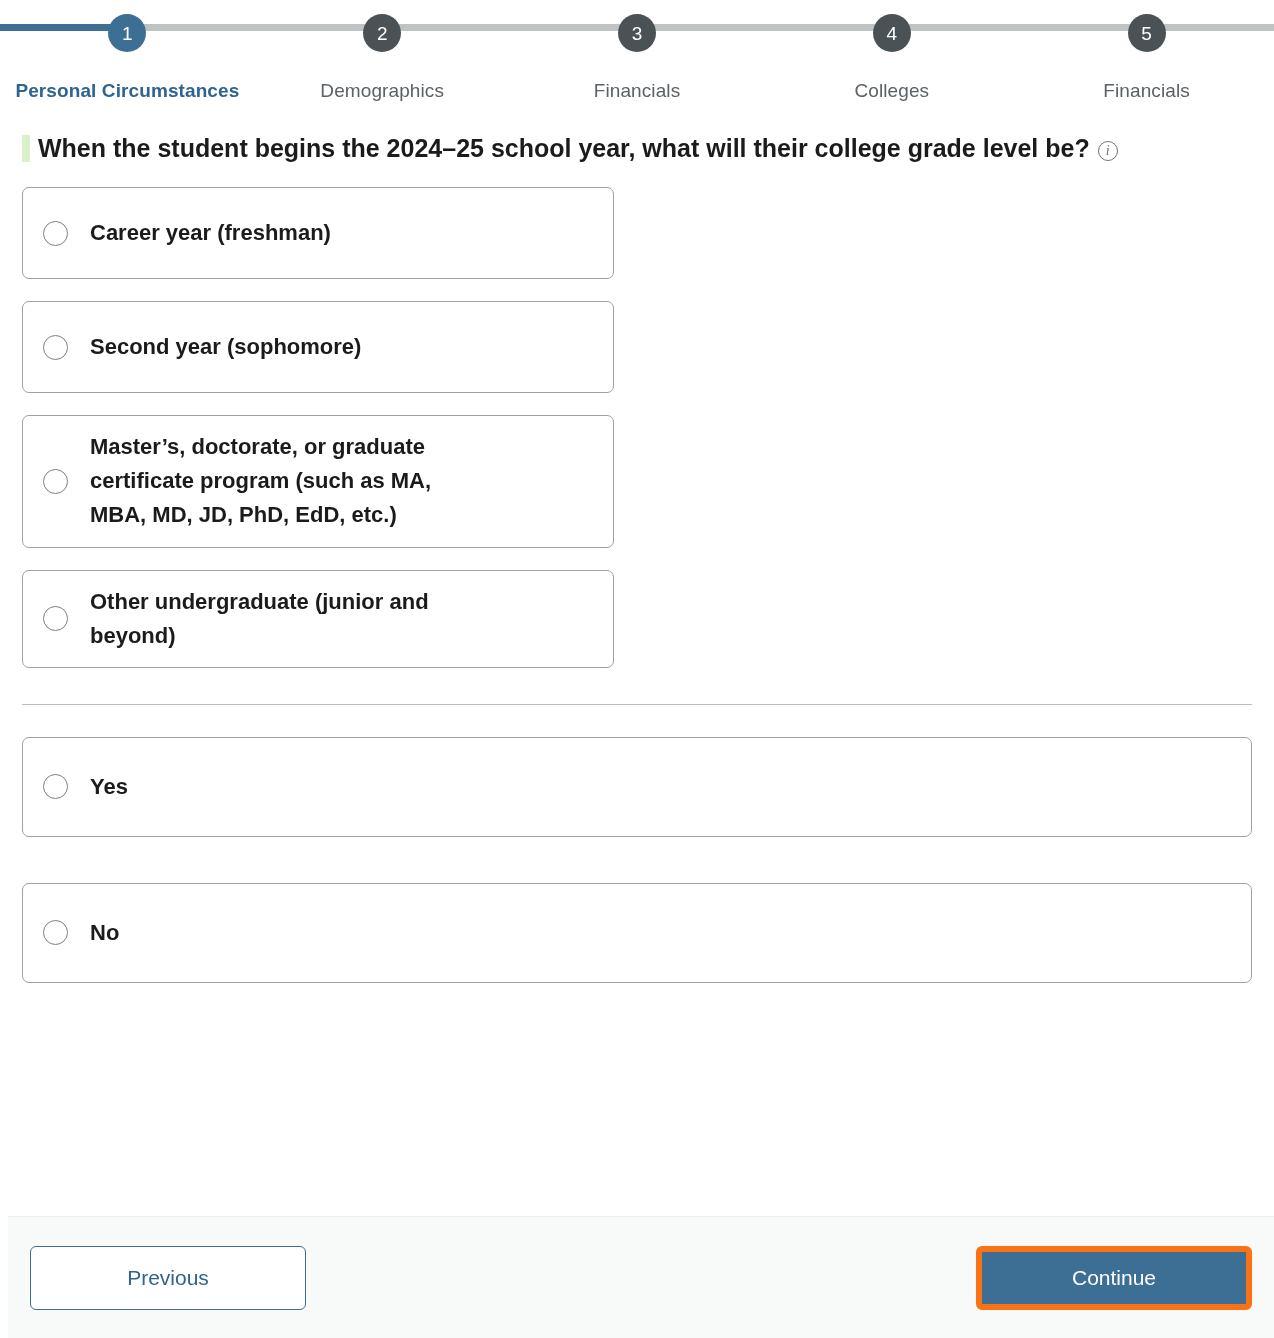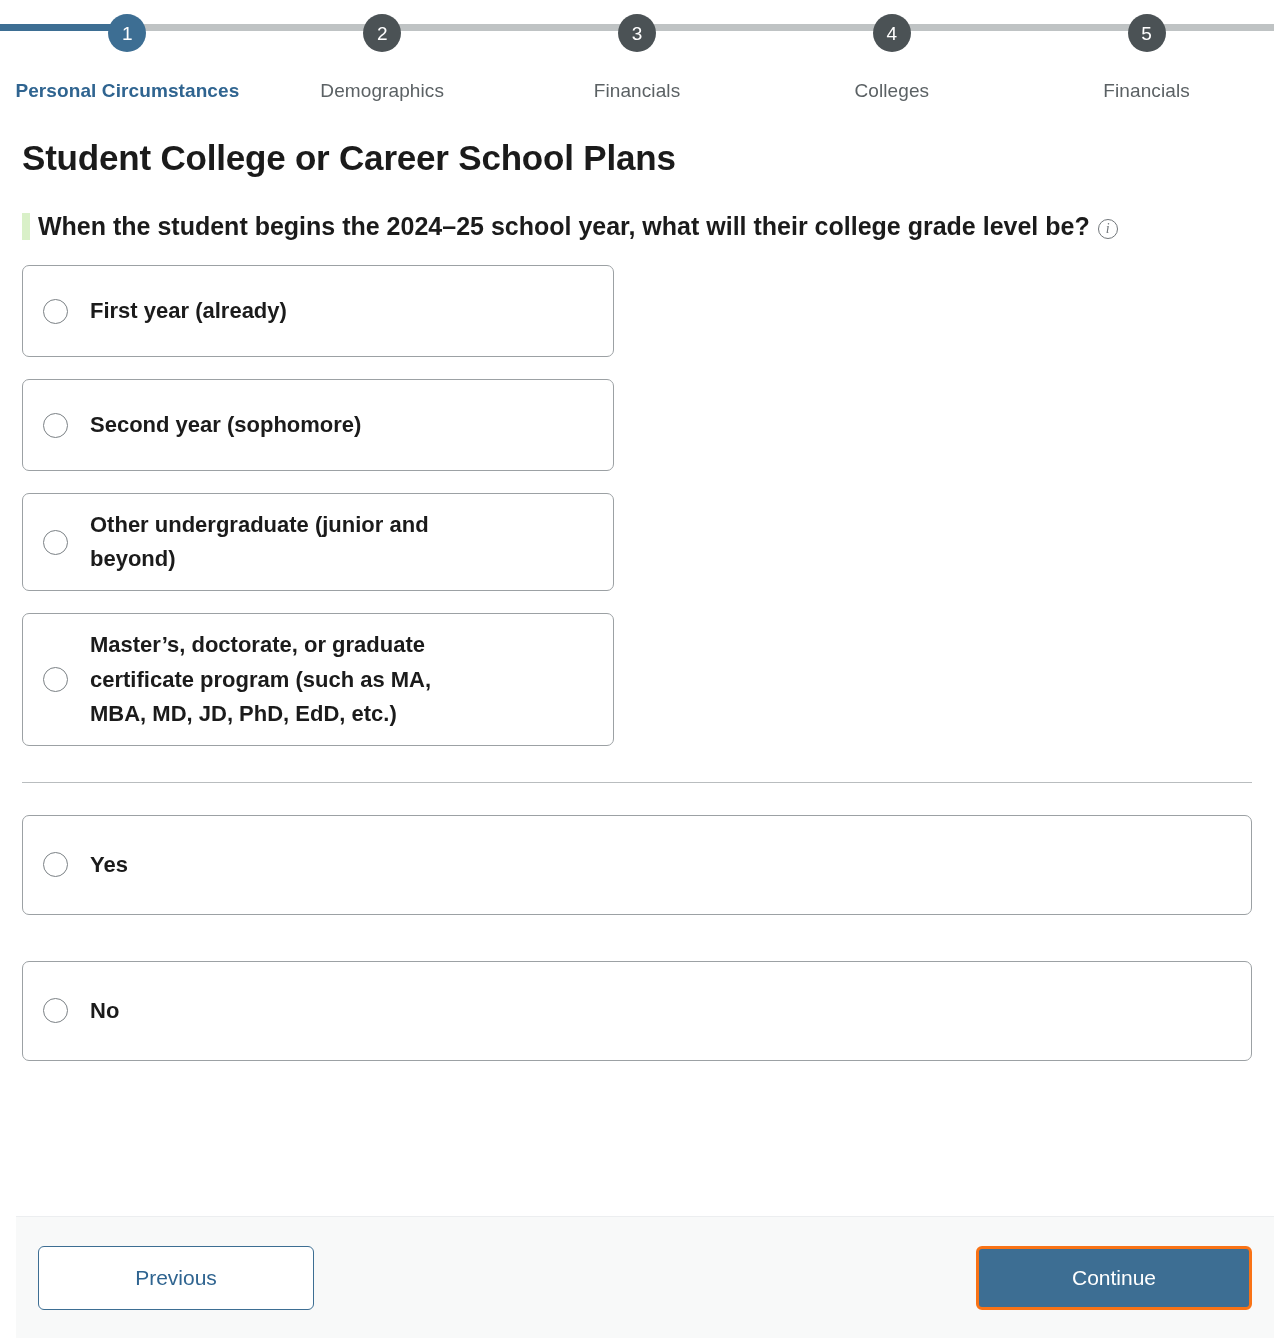--- a/index.html
+++ b/index.html
@@ -182,21 +182,21 @@
 
   .divider {
     border: 0;
     border-top: 1px solid #b9bdbf;
     margin: 36px 0 0 0;
   }
 
   
   .footer {
     position: absolute;
-    left: 16px;
+    left: 8px;
     right: 0;
     bottom: 0;
     height: 122px;
     background: #f8f9f9;
     border-top: 1px solid #eceef0;
     display: flex;
     align-items: center;
     justify-content: space-between;
     padding: 0 22px;
   }
@@ -213,21 +213,21 @@
     width: 276px;
     height: 64px;
     background: #ffffff;
     border: 1px solid #3d6e93;
     color: #2f6490;
   }
   .btn-continue {
     width: 276px;
     height: 64px;
     background: #3d6e93;
-    border: 3px solid #f97316;
+    border: 6px solid #f97316;
     color: #ffffff;
   }
 </style>
 </head>
 <body>
 
 <div class="page">
 
   <div class="stepper">
     <div class="steps" id="steps-container">
@@ -259,43 +259,42 @@
           <div class="line-left"></div>
           <div class="line-right" style="right: 0px;"></div>
           <div class="bubble">5</div>
           <div class="step-label">Financials</div>
         </div>
       </div>
   </div>
 
   <div class="content">
 
-    <h1 class="page-title">Student College or Career School Plans</h1>
 
     <div class="question-block">
       <div class="question">
         <span>When the student begins the 2024–25 school year, what will their college grade level be?</span><span class="info-icon">i</span>
       </div>
 
       <div class="options" id="q1-options">
           <div class="option-card narrow">
             <span class="radio-dot"></span>
-            <span class="option-label">First year (already)</span>
+            <span class="option-label">Career year (freshman)</span>
           </div>
           <div class="option-card narrow">
             <span class="radio-dot"></span>
             <span class="option-label">Second year (sophomore)</span>
           </div>
           <div class="option-card narrow">
             <span class="radio-dot"></span>
+            <span class="option-label">Master’s, doctorate, or graduate certificate program (such as MA, MBA, MD, JD, PhD, EdD, etc.)</span>
+          </div>
+          <div class="option-card narrow">
+            <span class="radio-dot"></span>
             <span class="option-label">Other undergraduate (junior and beyond)</span>
-          </div>
-          <div class="option-card narrow">
-            <span class="radio-dot"></span>
-            <span class="option-label">Master’s, doctorate, or graduate certificate program (such as MA, MBA, MD, JD, PhD, EdD, etc.)</span>
           </div>
         </div>
     </div>
 
     <hr class="divider">
 
     <div class="question-block">
 
       <div class="yesno-row" id="q2-options">
           <div class="option-card">

